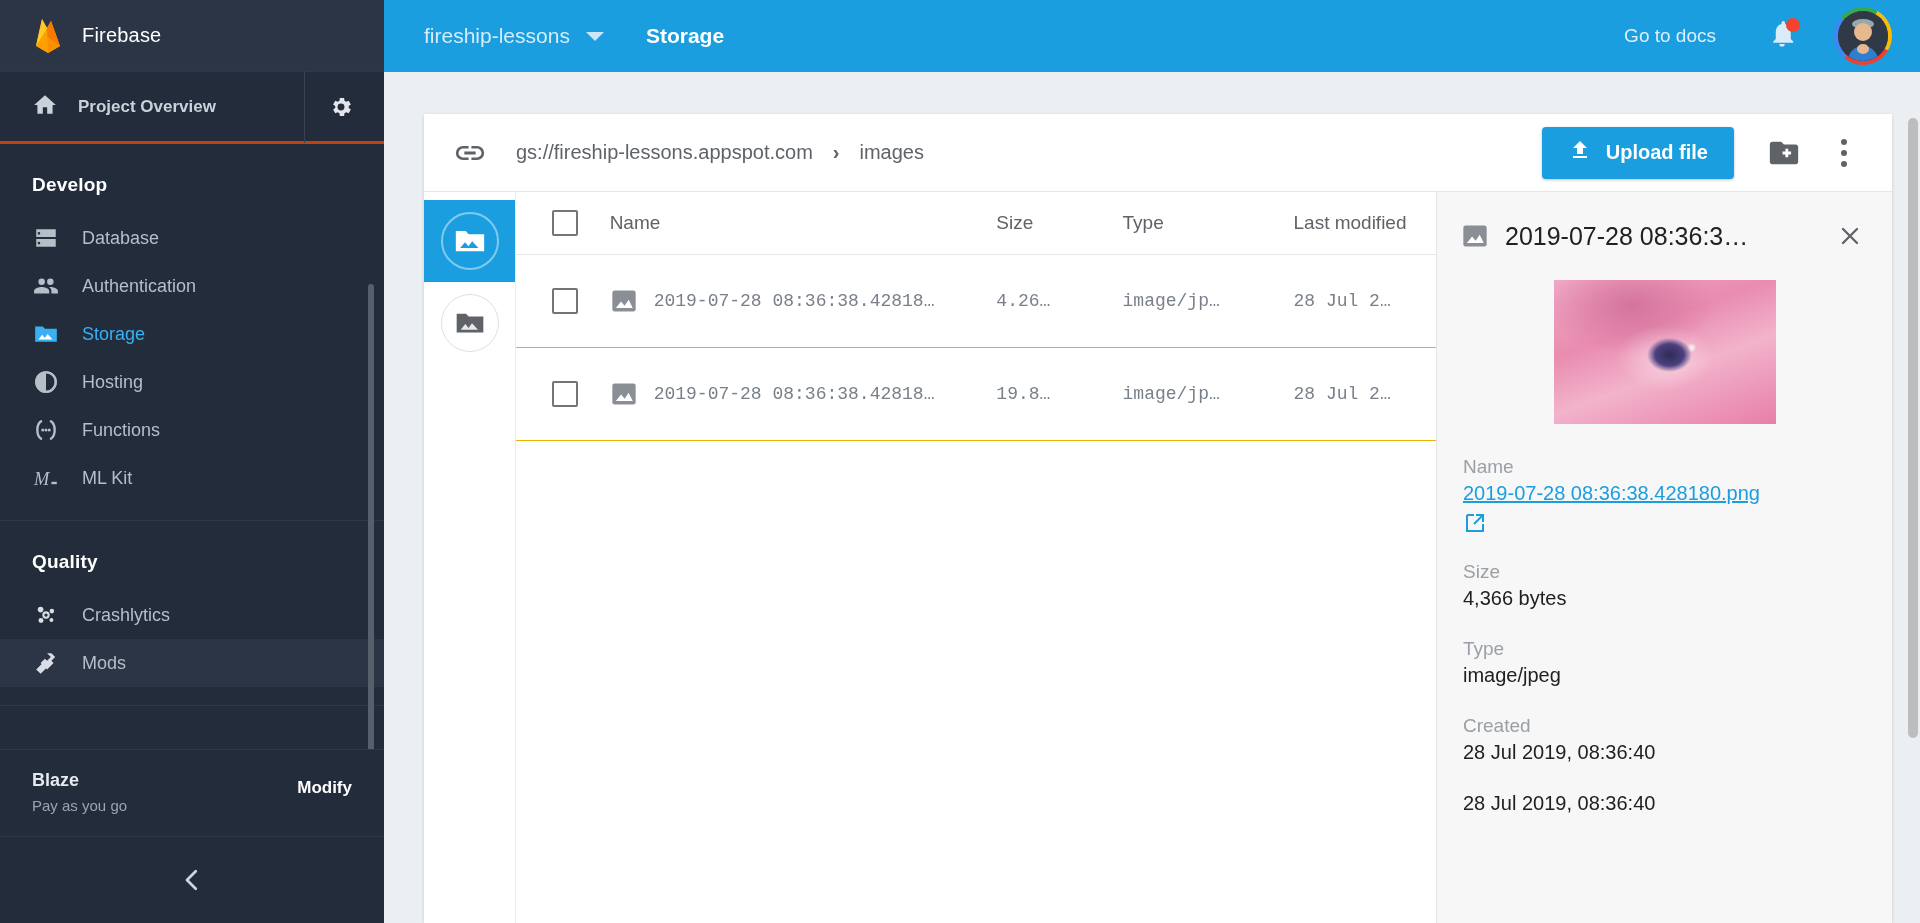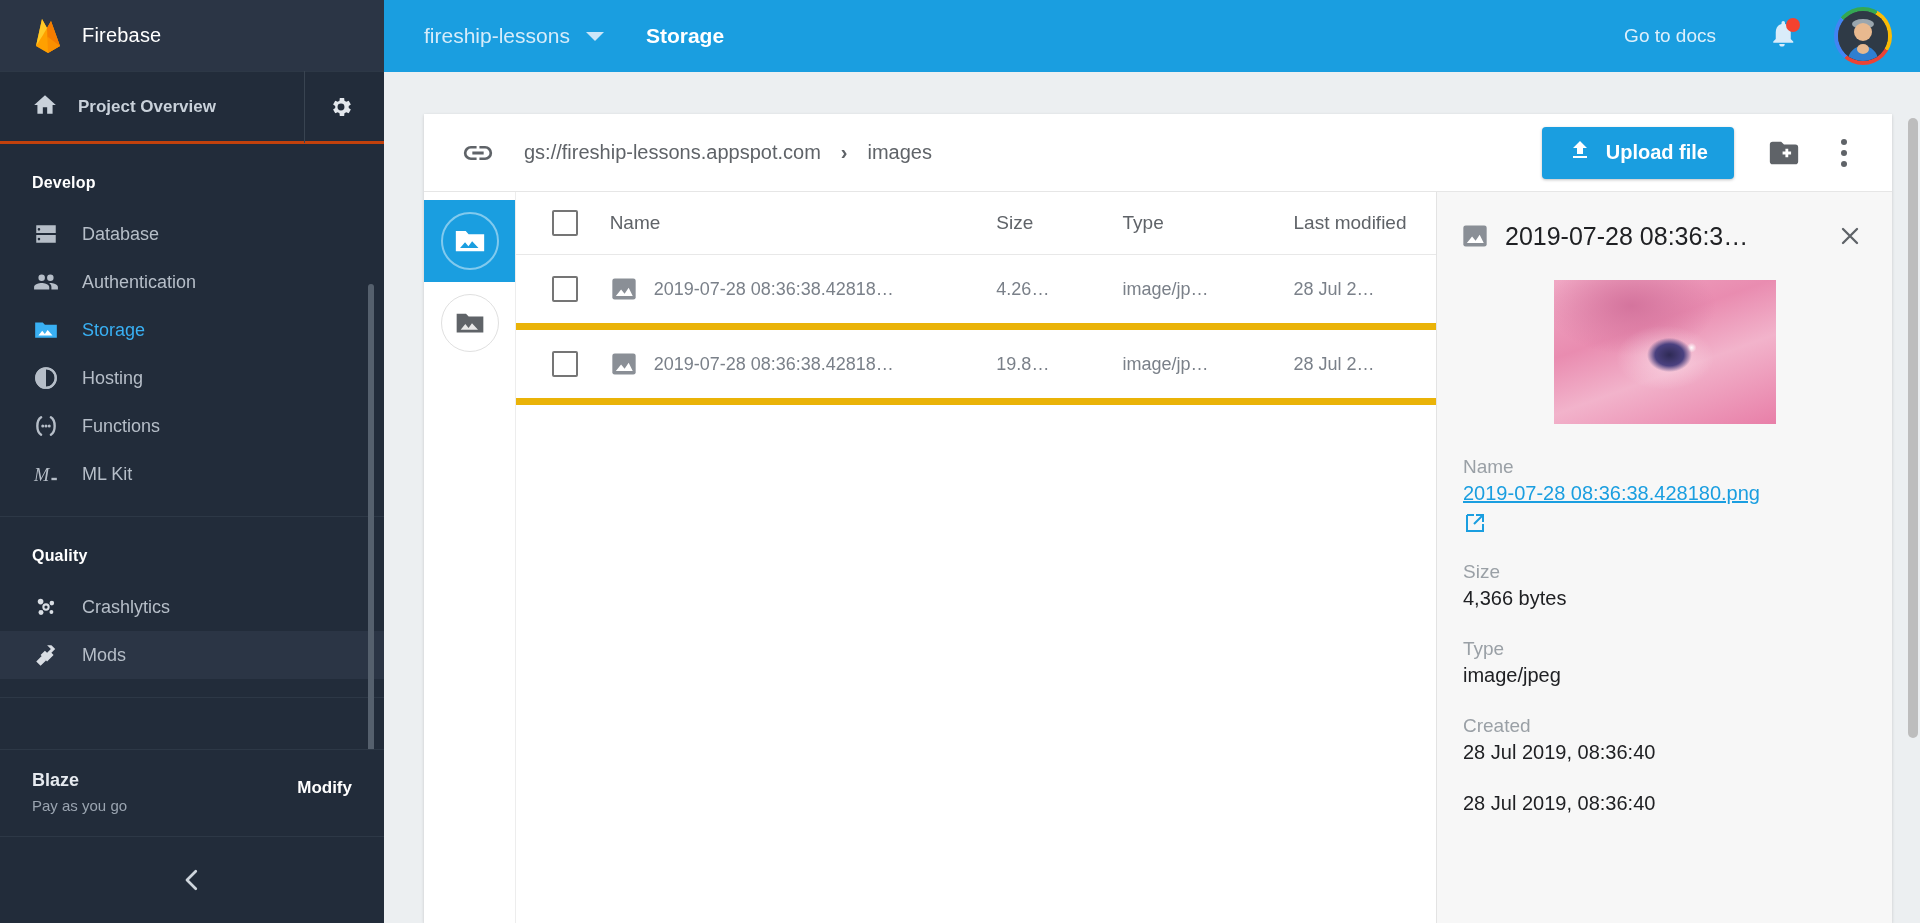--- a/index.html
+++ b/index.html
@@ -38,21 +38,21 @@
     width: 72px; height: 72px; display: flex; align-items: center; justify-content: center;
     border-left: 1px solid #394451;
   }
 
   .nav-scroll { flex: 1; overflow: hidden; position: relative; }
   .section {
     border-bottom: 1px solid #2d3846;
     padding: 22px 0 18px 0;
   }
   .section-title {
-    color: #fff; font-size: 16px; font-weight: 700;
+    color: #fff; font-size: 19px; font-weight: 700;
     padding: 8px 4px 18px 32px; letter-spacing: .2px;
   }
   .nav-item {
     display: flex; align-items: center; gap: 22px;
     height: 48px; padding-left: 32px; cursor: pointer;
   }
   .nav-item .ico { width: 28px; height: 28px; display:flex; align-items:center; justify-content:center; flex: none; }
   .nav-item .lbl { color: #b6bec8; font-size: 18px; font-weight: 400; }
   .nav-item.active .lbl { color: #39b0f3; font-weight: 500; }
   .nav-item.hovered { background: #2b3545; }
@@ -101,21 +101,21 @@
   }
 
   
   .content-wrap { flex: 1; padding: 42px 28px 0 40px; display: flex; }
   .card {
     flex: 1; background: #fff; display: flex; flex-direction: column;
     box-shadow: 0 1px 3px rgba(0,0,0,.16);
     position: relative; overflow: hidden;
   }
   .card-head {
-    height: 78px; display: flex; align-items: center; padding: 0 26px 0 8px;
+    height: 78px; display: flex; align-items: center; padding: 0 26px 0 0;
     border-bottom: 1px solid #e6e6e6;
   }
   .head-left-pad { width: 92px; display:flex; align-items:center; justify-content:center; }
   .crumbs { display:flex; align-items:center; gap: 20px; flex: 1; }
   .crumb { color:#5f6368; font-size: 20px; cursor:pointer; }
   .crumb-sep { color:#5f6368; font-size: 20px; font-weight: 700; }
   .upload-btn {
     height: 52px; background:#1a9ee0; color:#fff; border:none; border-radius:4px;
     display:flex; align-items:center; gap:14px; padding: 0 26px;
     font-size: 20px; font-weight: 700; cursor: pointer;
@@ -137,22 +137,22 @@
   .rail-item.plain .rail-circle { border: 1px solid #e0e0e0; background:#fff; }
 
   .table-area { flex: 1; display: flex; flex-direction: column; min-width: 0; }
   table.files { width:100%; border-collapse: collapse; table-layout: fixed; }
   table.files th {
     text-align:left; font-weight: 400; color:#5f6368; font-size: 19px;
     padding: 18px 0; border-bottom:1px solid #e8e8e8; vertical-align: middle;
     background: #fff;
   }
   table.files td {
-    color:#7a8089; font-size: 18px; padding: 20px 0; border-bottom:7px solid #eab308;
-    white-space: nowrap; overflow: hidden; text-overflow: ellipsis;
+    color:#7a8089; font-size: 18px; padding: 32px 0; border-bottom:1px solid #eab308;
+    white-space: nowrap; overflow: hidden; text-overflow: ellipsis; font-family: Liberation Mono, monospace;
   }
   th.c-check, td.c-check { width: 92px; padding-left: 36px !important; }
   th.c-name, td.c-name { width: 380px; }
   th.c-size, td.c-size { width: 124px; }
   th.c-type, td.c-type { width: 168px; }
   th.c-mod, td.c-mod { width: 140px; }
   .chk {
     width: 26px; height: 26px; border: 2px solid #757575; border-radius: 2px; background:#fff;
     cursor:pointer; display:block;
   }

